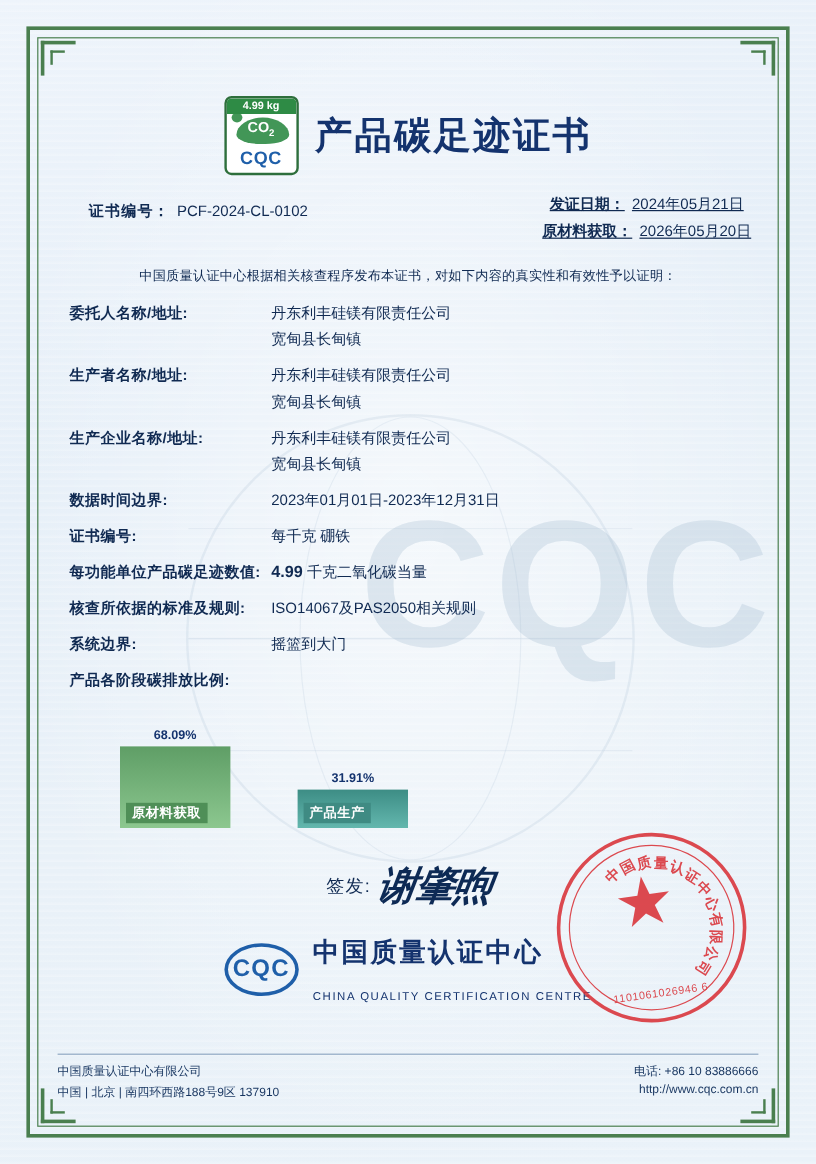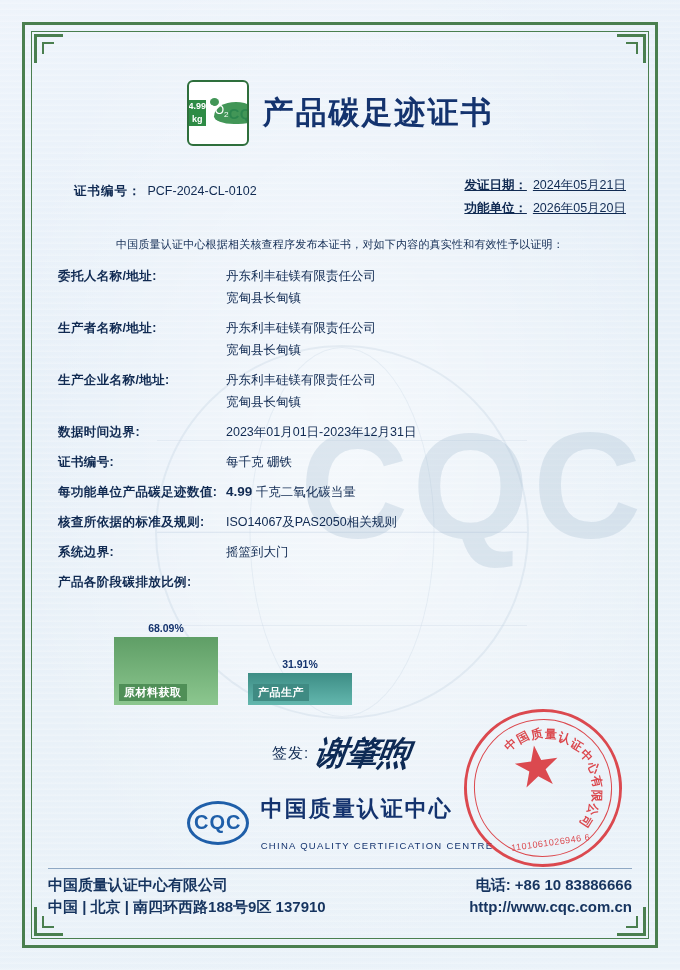--- a/index.html
+++ b/index.html
@@ -145,21 +145,21 @@
     gap: 14px;
     margin-top: 32px;
   }
   .co2-badge {
     width: 62px;
     height: 66px;
     border: 2px solid #2e6f3c;
     border-radius: 6px;
     background: #ffffff;
     display: flex;
-    flex-direction: row;
+    flex-direction: column;
     align-items: center;
     box-sizing: border-box;
     overflow: hidden;
     position: relative;
   }
   .co2-badge .kg {
     background: #2e8b45;
     color: #ffffff;
     font-size: 9px;
     font-weight: bold;
@@ -193,21 +193,21 @@
     top: -4px;
     width: 9px;
     height: 8px;
     background: #2e8b45;
     border-radius: 50%;
   }
   .co2-badge .co2 {
     position: relative;
     color: #ffffff;
     font-size: 12px;
-    font-weight: normal;
+    font-weight: bold;
     z-index: 2;
     line-height: 28px;
   }
   .co2-badge .co2 sub { font-size: 8px; }
   .co2-badge .cqc {
     color: #1f5fa9;
     font-size: 15px;
     font-weight: bold;
     line-height: 19px;
     letter-spacing: 0.5px;
@@ -215,21 +215,21 @@
   .doc-title {
     font-size: 31px;
     font-weight: bold;
     color: #14336e;
     letter-spacing: 2px;
     font-family: "DejaVu Sans", sans-serif;
   }
 
   
   .meta-row {
-    margin-top: 31px;
+    margin-top: 16px;
     display: flex;
     justify-content: space-between;
     align-items: flex-start;
     font-size: 12.5px;
     color: #102a52;
   }
   .meta-left {
     padding-left: 26px;
     padding-top: 6px;
   }
@@ -300,21 +300,21 @@
     flex-direction: column;
     align-items: center;
   }
   .bar-pct {
     font-size: 10.5px;
     font-weight: bold;
     color: #14336e;
     margin-bottom: 3px;
   }
   .bar {
-    width: 104px;
+    width: 92px;
     position: relative;
   }
   .bar-body {
     width: 100%;
   }
   .bar-caption {
     position: absolute;
     left: 5px;
     bottom: 4px;
     background: #4f8f57;
@@ -452,23 +452,22 @@
   
   .footer {
     position: absolute;
     left: 0;
     right: 0;
     bottom: 2px;
     border-top: 1px solid #8fa8c4;
     padding-top: 7px;
     display: flex;
     justify-content: space-between;
-    font-size: 15px;
+    font-size: 10px;
     color: #16345f;
-    font-weight: bold;
   }
   .footer .left div { margin-bottom: 3px; }
   .footer .right { text-align: right; }
   .footer .right div { margin-bottom: 3px; margin-left: 44px; }
 </style>
 </head>
 <body>
 
 <div class="page">
   <div class="paper-texture"></div>
@@ -503,21 +502,21 @@
 
     <div class="meta-row">
       <div class="meta-left">
         <span class="label">证书编号：</span><span class="value">PCF-2024-CL-0102</span>
       </div>
       <div class="meta-right">
         <div class="line">
           <span class="label">发证日期：</span><span class="value">2024年05月21日</span>
         </div>
         <div class="line">
-          <span class="label">功能单位：</span><span class="value">2026年05月20日</span>
+          <span class="label">原材料获取：</span><span class="value">2026年05月20日</span>
         </div>
       </div>
     </div>
 
     <div class="statement">中国质量认证中心根据相关核查程序发布本证书，对如下内容的真实性和有效性予以证明：</div>
 
     <div class="fields">
 
 
       <div class="field">
@@ -569,21 +568,21 @@
 
       <div class="field">
         <div class="f-label">系统边界:</div>
         <div class="f-value"><span>摇篮到大门</span></div>
       </div>
 
       <div class="field-chartlabel">产品各阶段碳排放比例:</div>
     </div>
 
     <div class="chart">
-      <div class="bar-wrap" style="left:66px;">
+      <div class="bar-wrap" style="left:52px;">
         <div class="bar-pct">68.09%</div>
         <div class="bar">
           <div class="bar-body" style="height:68px; background: linear-gradient(180deg,#5f9e66,#8cc78f);"></div>
           <div class="bar-caption">原材料获取</div>
         </div>
       </div>
       <div class="bar-wrap" style="left:200px;">
         <div class="bar-pct">31.91%</div>
         <div class="bar">
           <div class="bar-body" style="height:32px; background: linear-gradient(180deg,#3d8d85,#63b7ae);"></div>

